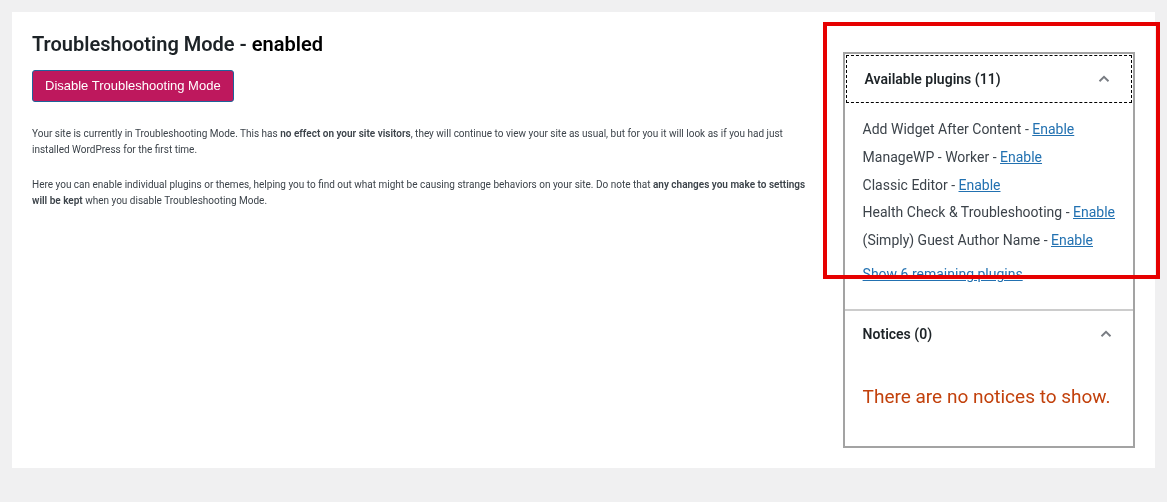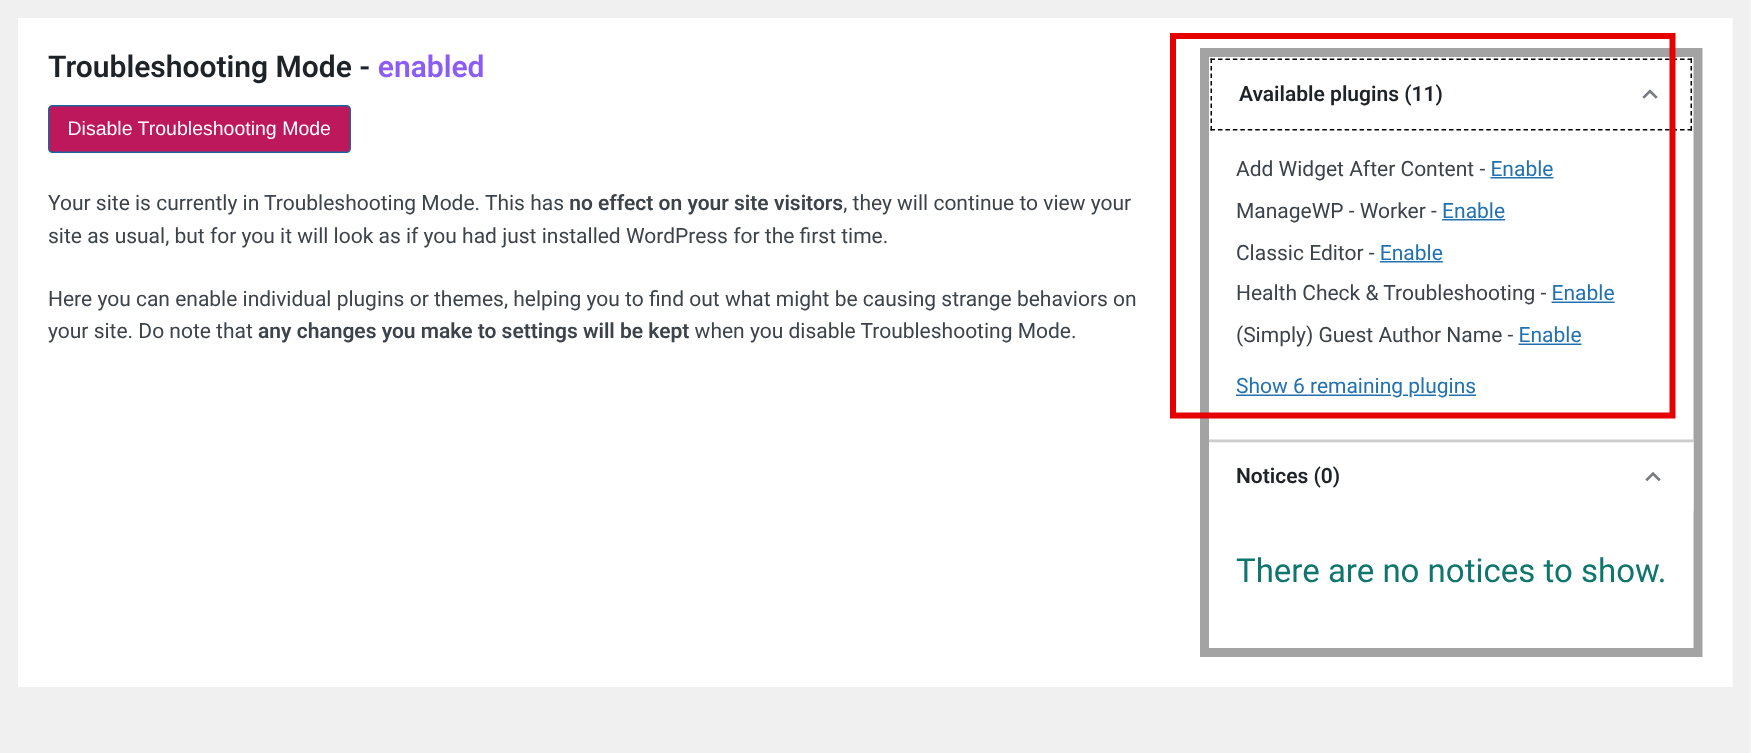--- a/index.html
+++ b/index.html
@@ -29,45 +29,46 @@
       flex: 1;
       min-width: 0;
     }
     .heading {
       font-size: 20px;
       font-weight: 600;
       color: #1d2327;
       margin-bottom: 14px;
     }
     .heading .enabled {
-      color: #8b5cf6;
+      color: #000000;
     }
     .button-primary {
       display: inline-block;
       background: #be185d;
       color: #fff;
       border: 1px solid #1e639b;
       padding: 6px 12px;
       font-size: 13px;
       border-radius: 3px;
       cursor: pointer;
       margin-bottom: 24px;
       line-height: 1.4;
     }
     .description p {
-      font-size: 14px;
+      font-size: 10px;
       line-height: 1.55;
       color: #3c434a;
       margin-bottom: 20px;
     }
     .description strong {
       font-weight: 600;
     }
     .accordion-box {
-      border: 6px solid #a3a3a3;
+      border: 2px solid #a3a3a3;
+      margin-top: 20px;
     }
     .accordion-header {
       display: flex;
       justify-content: space-between;
       align-items: center;
       padding: 14px 18px;
       cursor: pointer;
       background: #fff;
     }
     .accordion-header.dotted-border {
@@ -107,22 +108,22 @@
     .highlight-box {
       position: absolute;
       border: 4px solid #e60000;
       pointer-events: none;
     }
     .right-col-wrapper {
       position: relative;
     }
     .notices-body {
       padding: 28px 18px 38px 18px;
-      font-size: 22px;
-      color: #0f766e;
+      font-size: 19px;
+      color: #c2410c;
     }
   </style>
 </head>
 <body>
 
 <div class="main-panel">
 
   <div class="left-col">
     <h2 class="heading">
       <span>Troubleshooting Mode - </span><span class="enabled">enabled</span>

